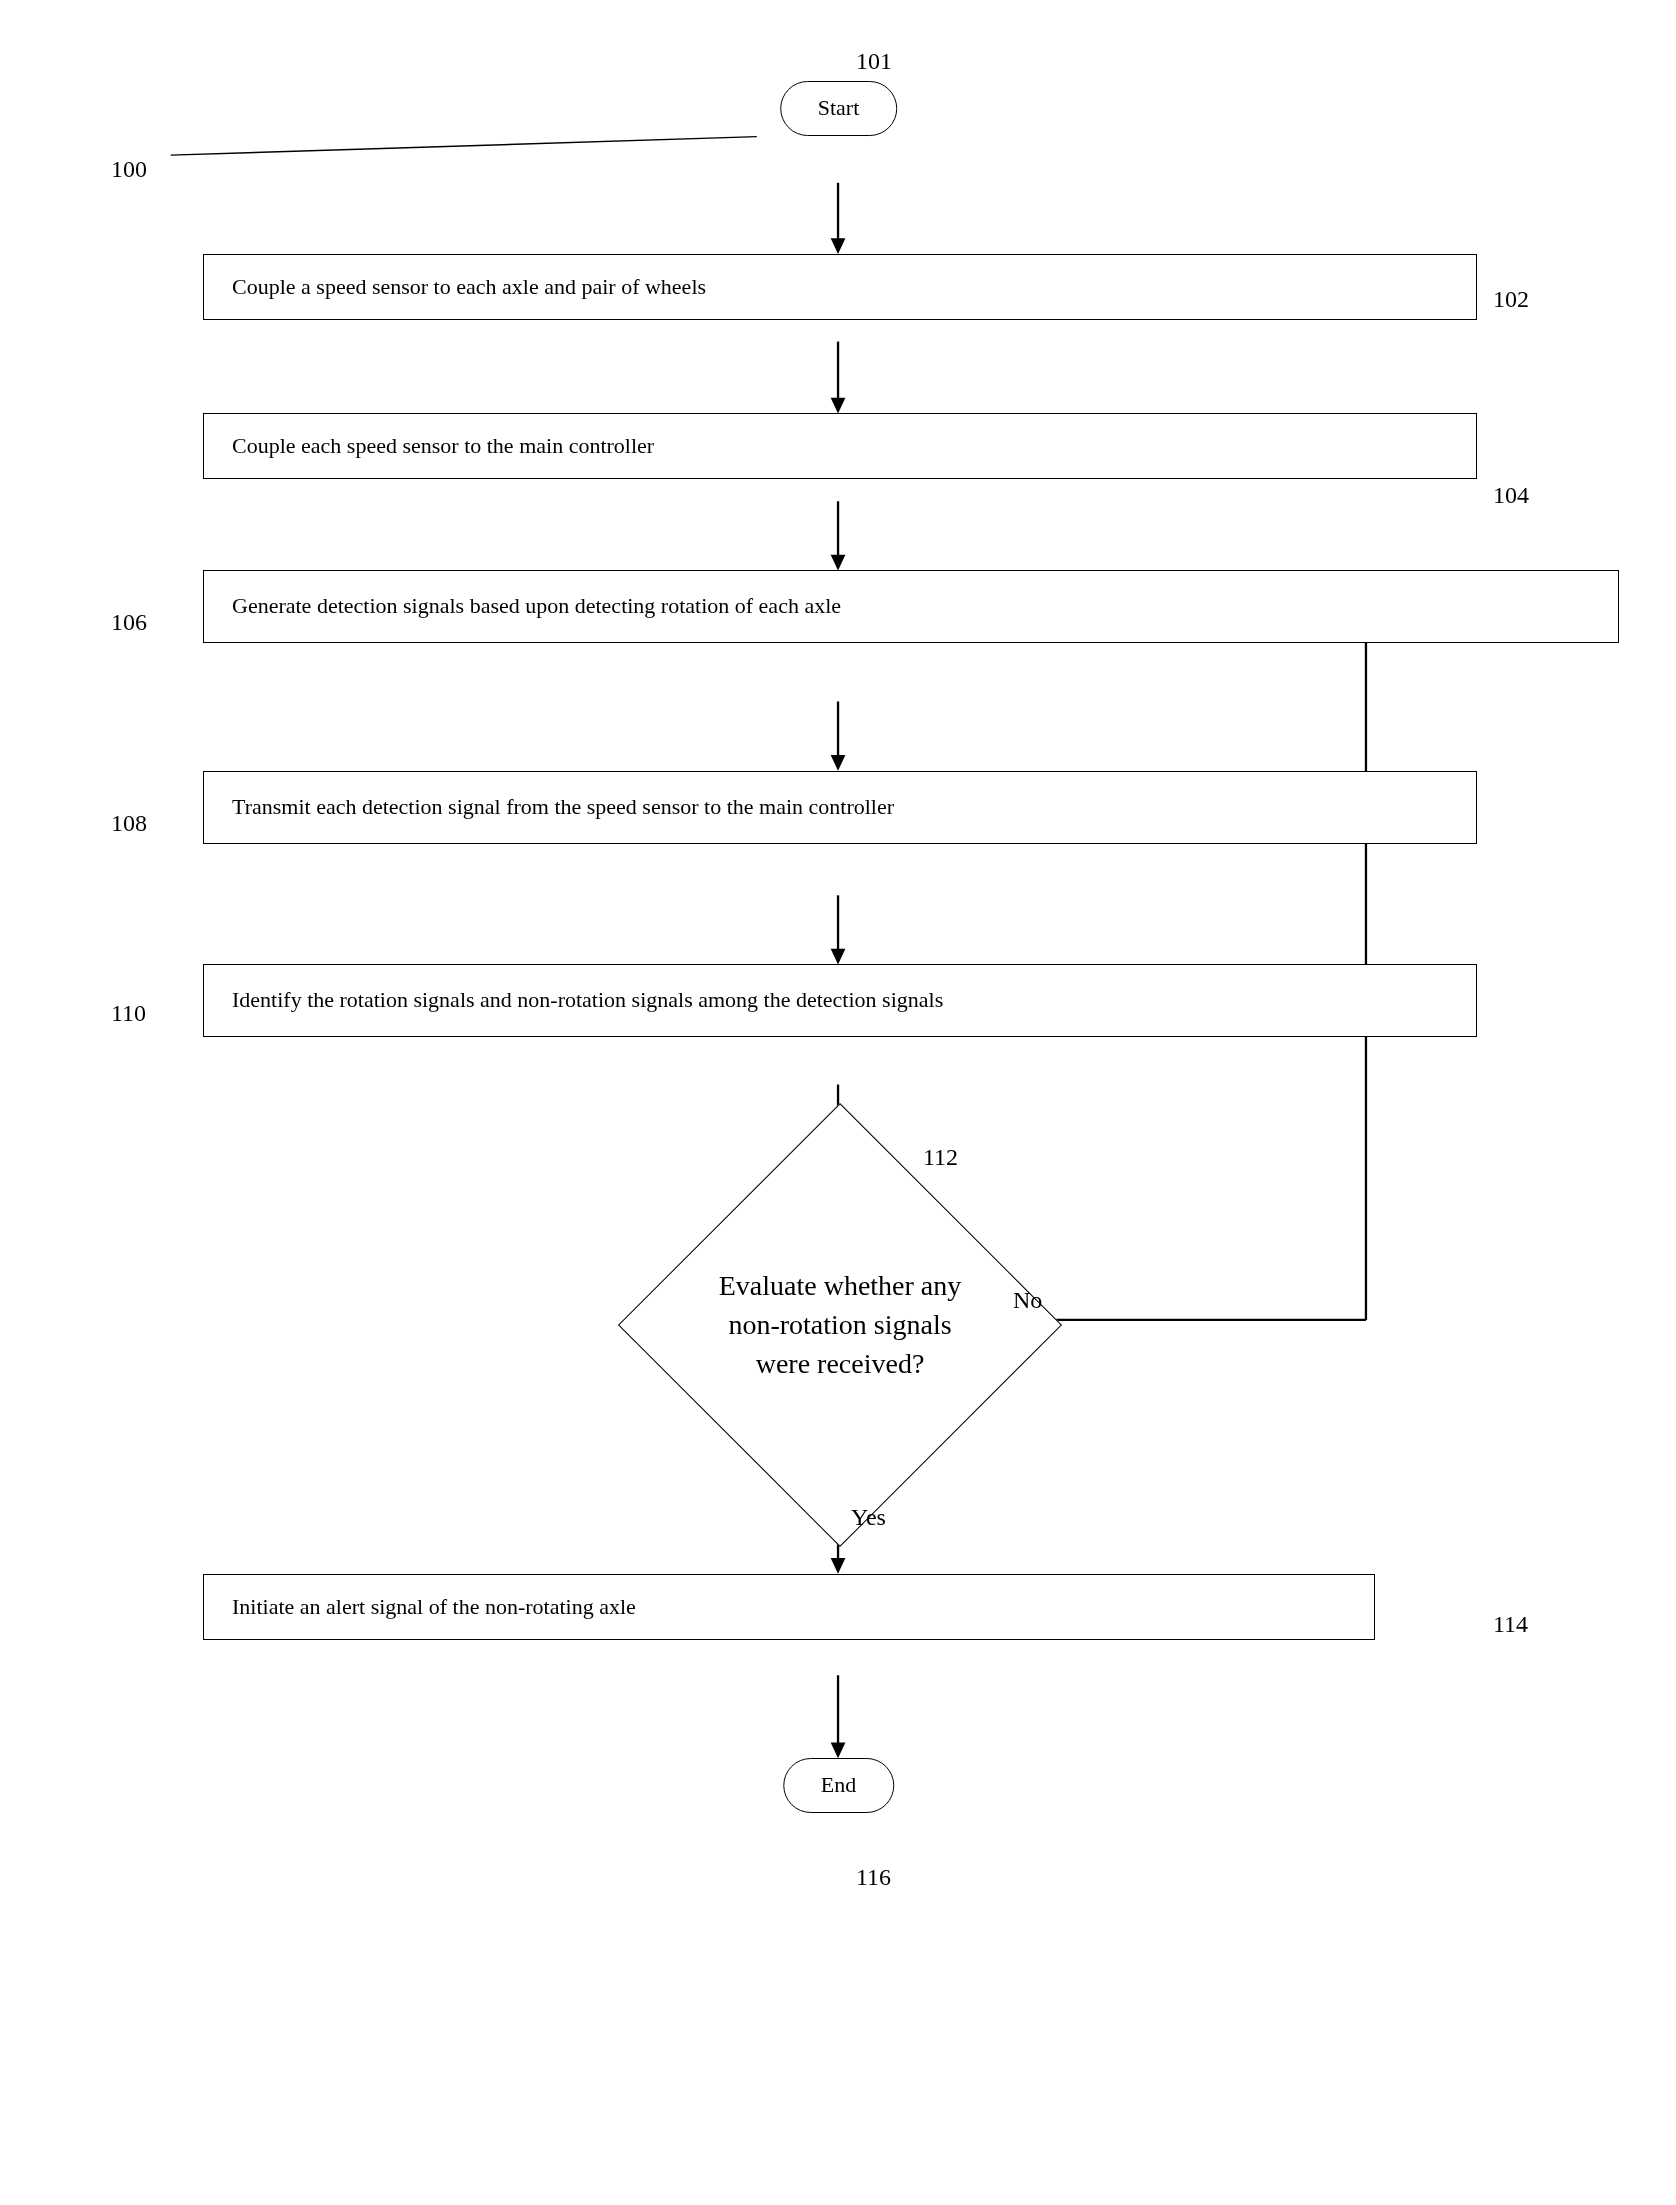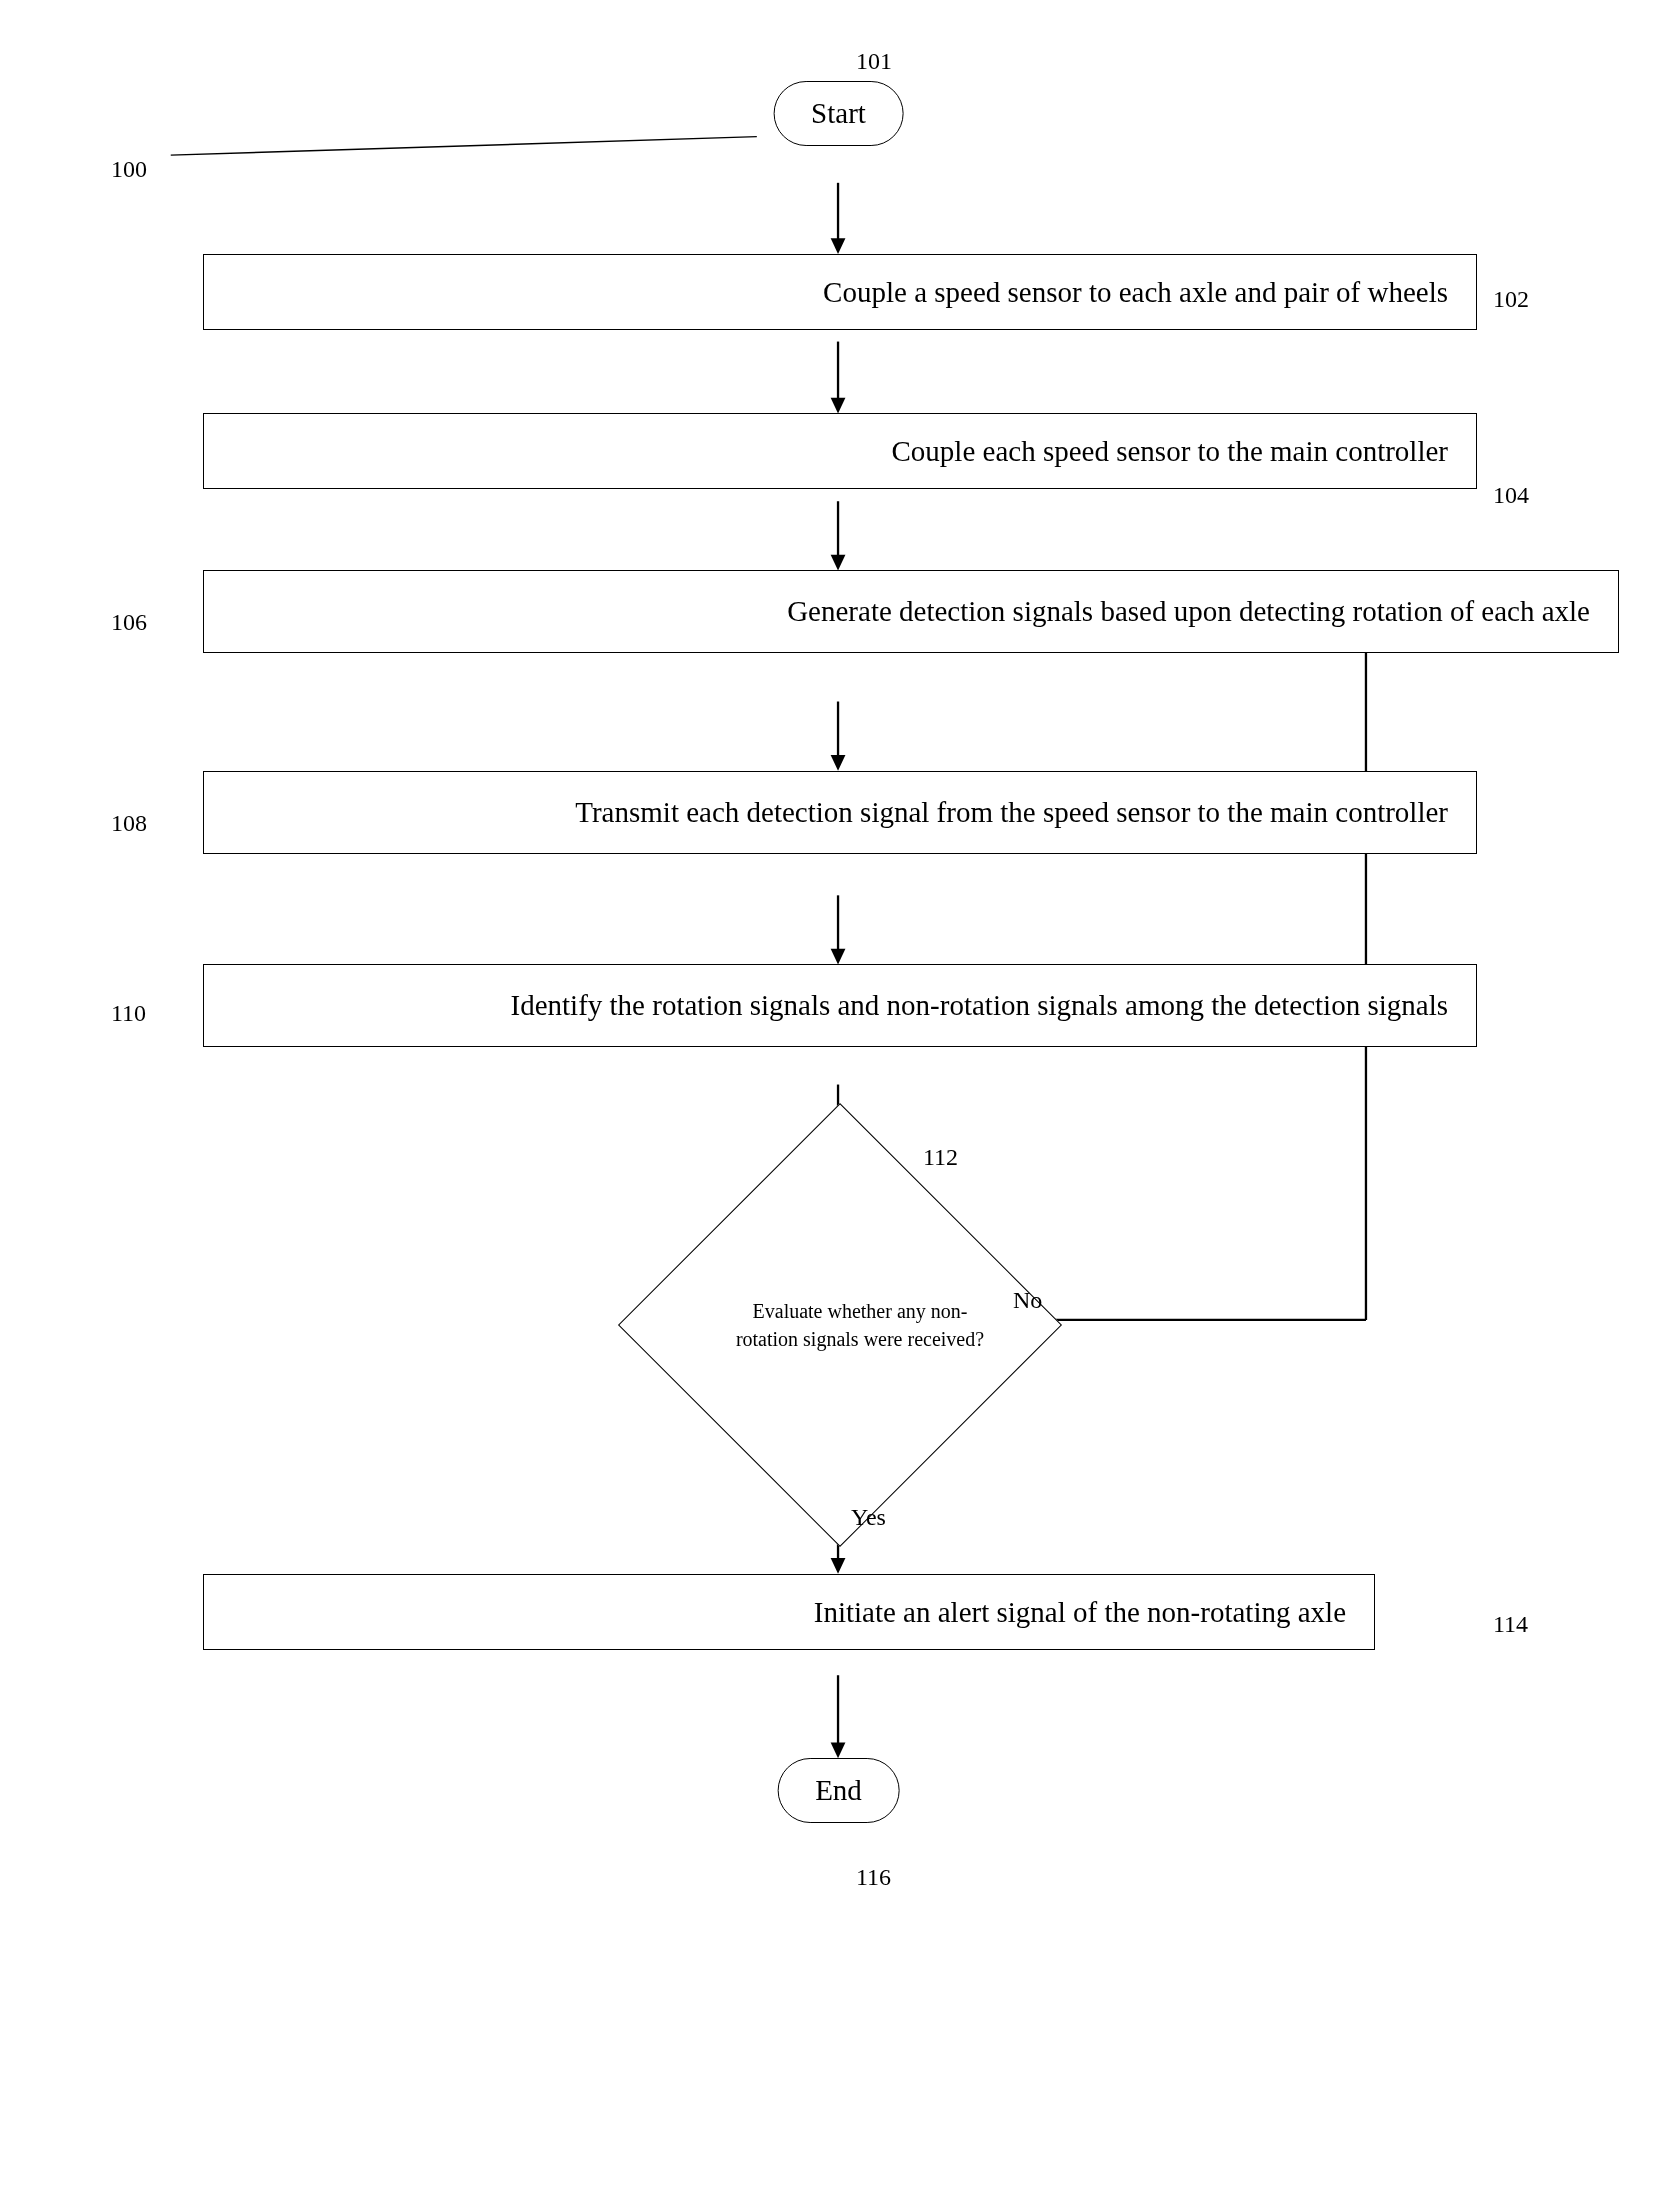--- a/index.html
+++ b/index.html
@@ -20,22 +20,22 @@
     .diagram-container {
       position: relative;
       width: 1677px;
       height: 2206px;
       background: #ffffff;
     }
 
     
     .flow-element {
       position: absolute;
-      text-align: right;
-      font-size: 29px;
+      text-align: left;
+      font-size: 22px;
       line-height: 1.4;
     }
 
     
     .rounded-rect {
       border: 1.8px solid #000;
       border-radius: 37px;
       padding: 11px 37px;
       background: #fff;
       white-space: nowrap;
@@ -56,25 +56,24 @@
       transform: rotate(45deg);
       position: relative;
     }
 
     .diamond-text {
       position: absolute;
       top: 50%;
       left: 50%;
       transform: translate(-50%, -50%);
       text-align: center;
-      font-size: 20px;
+      font-size: 28px;
       line-height: 1.4;
       width: 258px;
       pointer-events: none;
-      margin-left: 20px;
     }
 
     
     .label {
       position: absolute;
       font-size: 24px;
       font-family: 'Times New Roman', Times, serif;
     }
 
     svg.arrows {

